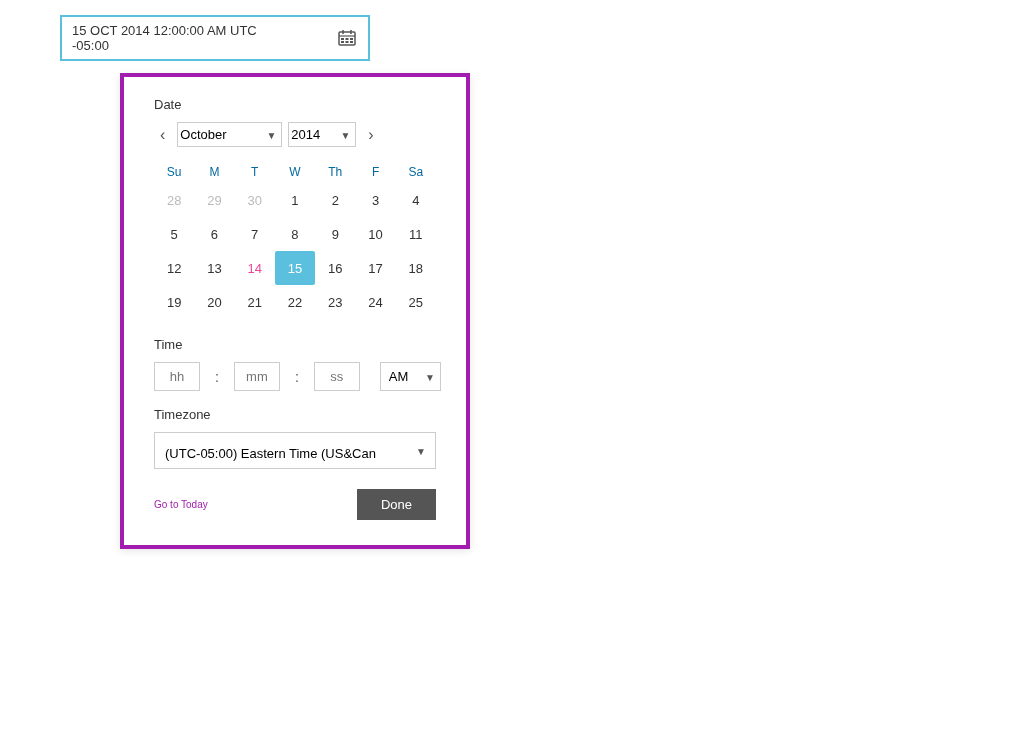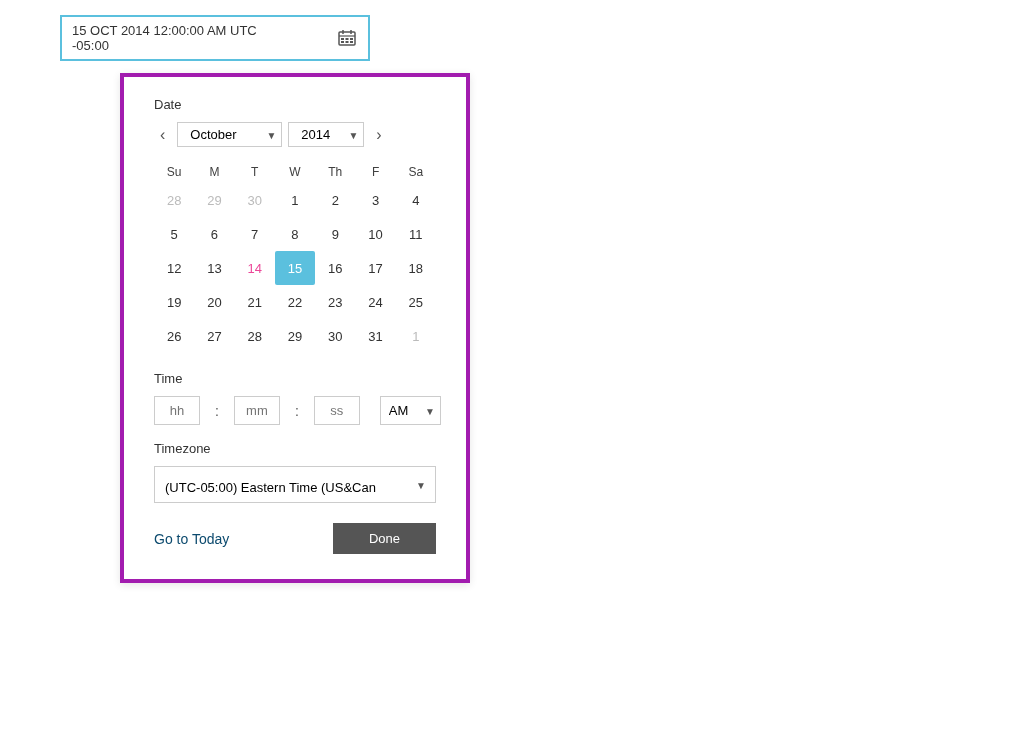--- a/index.html
+++ b/index.html
@@ -72,21 +72,21 @@
       border: none;
       font-size: 16px;
       cursor: pointer;
       color: #555;
       padding: 2px 6px;
     }
 
     .month-select, .year-select {
       border: 1px solid #ccc;
       background: #fff;
-      padding: 4px 12px;
+      padding: 4px 2px;
       font-size: 13px;
       cursor: pointer;
       appearance: none;
       -webkit-appearance: none;
     }
 
     .month-select-wrapper, .year-select-wrapper {
       position: relative;
       display: inline-block;
     }
@@ -101,35 +101,35 @@
       font-size: 10px;
       color: #555;
     }
 
     .month-select {
       width: 105px;
       padding-right: 20px;
     }
 
     .year-select {
-      width: 76px;
+      width: 68px;
       padding-right: 20px;
     }
 
     .calendar-grid {
       width: 100%;
       border-collapse: collapse;
       margin-bottom: 18px;
     }
 
     .calendar-grid th {
       text-align: center;
       font-weight: normal;
       font-size: 12px;
-      color: #404040;
+      color: #0369a1;
       padding: 4px 0;
       width: 40px;
     }
 
     .calendar-grid td {
       text-align: center;
       padding: 6px 0;
       font-size: 13px;
       cursor: pointer;
       width: 40px;
@@ -233,33 +233,33 @@
       color: #555;
     }
 
     .footer-row {
       display: flex;
       align-items: center;
       justify-content: space-between;
     }
 
     .go-to-today-link {
-      color: #0c4a6e;
+      color: #a21caf;
       text-decoration: none;
-      font-size: 14px;
+      font-size: 10px;
       cursor: pointer;
       background: none;
       border: none;
     }
 
     .done-button {
       background: #555;
       color: #fff;
       border: none;
-      padding: 8px 36px;
+      padding: 8px 24px;
       font-size: 13px;
       cursor: pointer;
     }
   </style>
 </head>
 <body>
 
 <div class="date-input-container">
   <div class="date-input-field">
     <span class="date-input-text">15 OCT 2014  12:00:00 AM UTC -05:00</span>
@@ -343,29 +343,20 @@
           </tr>
           <tr>
             <td class="day-normal">19</td>
             <td class="day-normal">20</td>
             <td class="day-normal">21</td>
             <td class="day-normal">22</td>
             <td class="day-normal">23</td>
             <td class="day-normal">24</td>
             <td class="day-normal">25</td>
           </tr>
-          <tr>
-            <td class="day-normal">26</td>
-            <td class="day-normal">27</td>
-            <td class="day-normal">28</td>
-            <td class="day-normal">29</td>
-            <td class="day-normal">30</td>
-            <td class="day-normal">31</td>
-            <td class="day-other-month">1</td>
-          </tr>
         </tbody>
     </table>
 
     <div class="time-section">
       <div class="section-label">Time</div>
       <div class="time-row">
         <input type="text" class="time-input" placeholder="hh" style="">
         <span class="time-colon">:</span>
         <input type="text" class="time-input" placeholder="mm" style="">
         <span class="time-colon">:</span>

